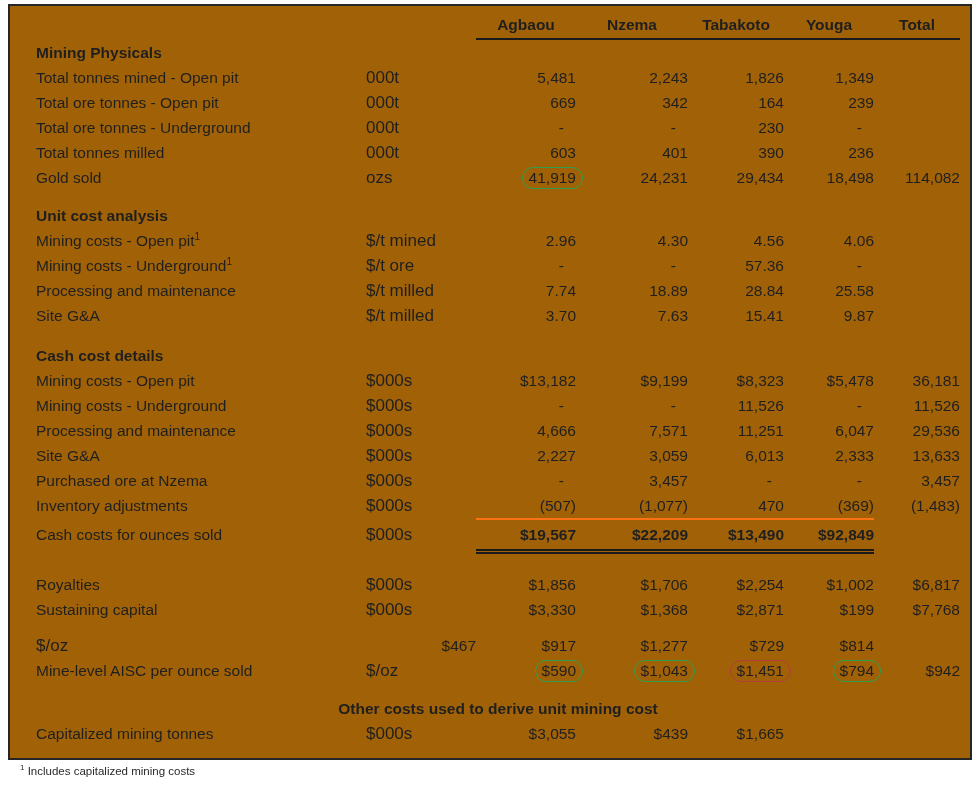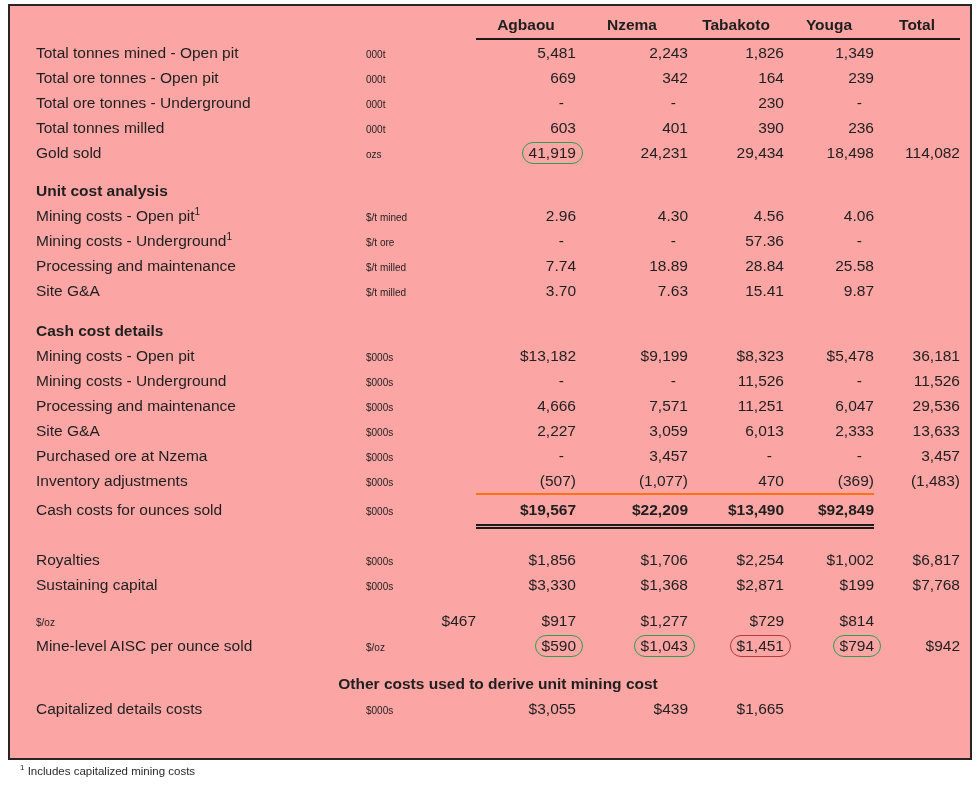--- a/index.html
+++ b/index.html
@@ -4,30 +4,30 @@
 <style>
   html,body{margin:0;padding:0;}
   body{
     width:980px;height:786px;overflow:hidden;background:#ffffff;
     font-family:"Liberation Sans",sans-serif;color:#1f1f1f;position:relative;
     -webkit-font-smoothing:antialiased;
   }
   .frame{
     position:absolute;left:8px;top:4px;width:964px;height:756px;
     border:2px solid #262626;box-sizing:border-box;
-    padding:8px 27px 0 26px;background:#fca5a5;
+    padding:8px 27px 0 26px;background:#a16207;
   }
   .row{
     display:grid;
     grid-template-columns:330px 110px 100px 112px 96px 90px 86px;
     align-items:baseline;
   }
   .c{box-sizing:border-box;white-space:nowrap;}
   .label{text-align:left;font-size:15.5px;}
-  .unit{text-align:left;font-size:10px;}
+  .unit{text-align:left;font-size:17px;}
   .num{text-align:right;font-size:15.5px;font-variant-numeric:tabular-nums;}
   .bold{font-weight:bold;}
   sup{font-size:10px;line-height:0;}
   
   .header-row{height:24px;line-height:22px;align-items:end;}
   .header-row .head{
     text-align:center;font-weight:bold;font-size:15.5px;
     border-bottom:2px solid #1a1a1a;padding-bottom:2px;
   }
   
@@ -67,20 +67,23 @@
     <div class="c label"></div>
     <div class="c unit"></div>
     <div class="c num head">Agbaou</div>
     <div class="c num head">Nzema</div>
     <div class="c num head">Tabakoto</div>
     <div class="c num head">Youga</div>
     <div class="c num head">Total</div>
   </div>
   <div id="table-body">
       <div class="section">
+        <div class="row title-row">
+          <div class="c label" style="grid-column: 1 / -1;">Mining Physicals</div>
+        </div>
         <div class="row data-row">
           <div class="c label"><span>Total tonnes mined - Open pit</span></div>
           <div class="c unit">000t</div>
           <div class="c num"><span>5,481</span></div>
           <div class="c num"><span>2,243</span></div>
           <div class="c num"><span>1,826</span></div>
           <div class="c num"><span>1,349</span></div>
           <div class="c num"><span></span></div>
         </div>
         <div class="row data-row">
@@ -265,21 +268,21 @@
           <div class="c num"><span class="oval red">$1,451</span></div>
           <div class="c num"><span class="oval green">$794</span></div>
           <div class="c num"><span>$942</span></div>
         </div>
       </div>
       <div class="section">
         <div class="row title-row">
           <div class="c label" style="grid-column: 1 / -1; text-align: center;">Other costs used to derive unit mining cost</div>
         </div>
         <div class="row data-row">
-          <div class="c label"><span>Capitalized details costs</span></div>
+          <div class="c label"><span>Capitalized mining tonnes</span></div>
           <div class="c unit">$000s</div>
           <div class="c num"><span>$3,055</span></div>
           <div class="c num"><span>$439</span></div>
           <div class="c num"><span>$1,665</span></div>
           <div class="c num"><span></span></div>
           <div class="c num"><span></span></div>
         </div>
       </div>
     </div>
 </div>

